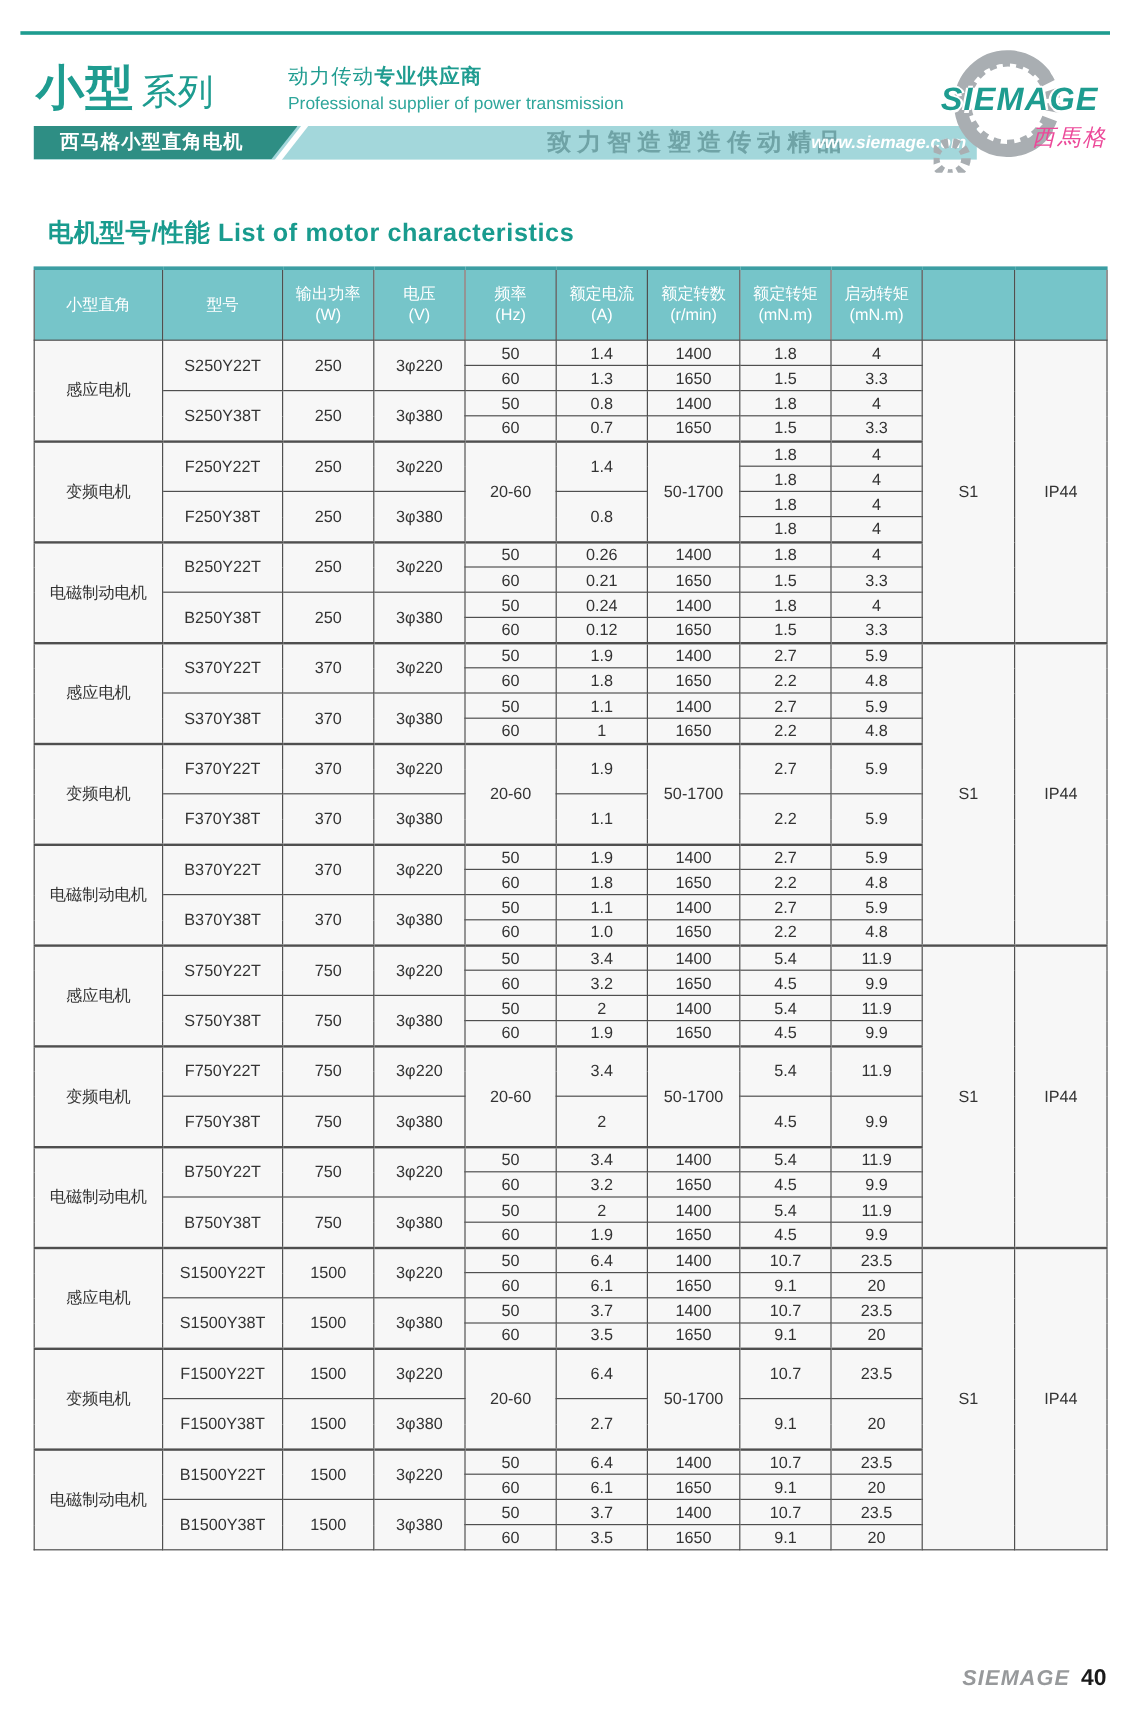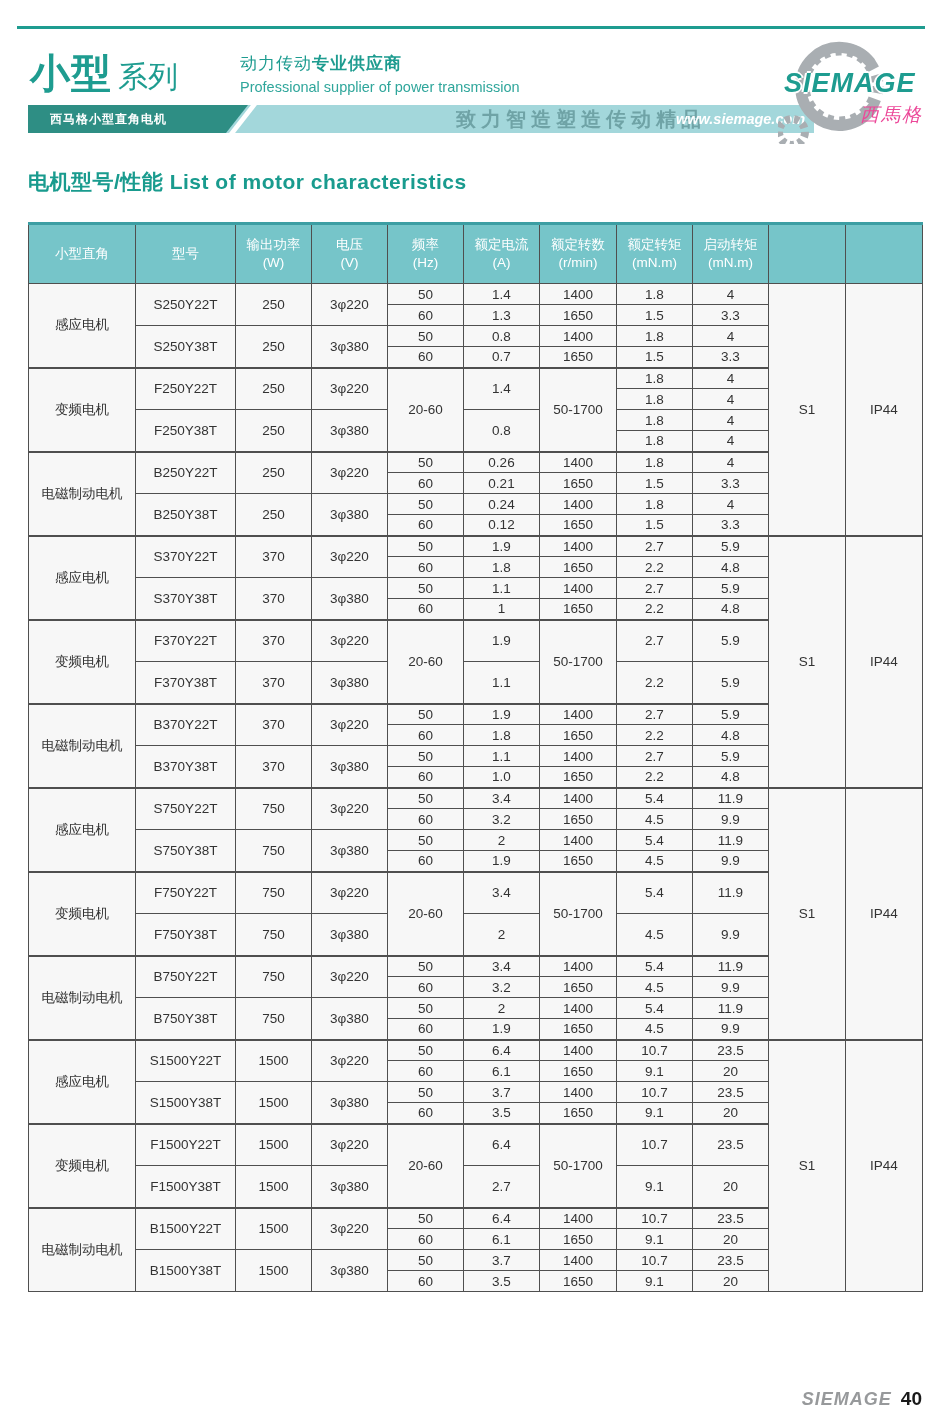--- a/index.html
+++ b/index.html
@@ -12,37 +12,37 @@
   .series-big{font-size:40px;font-weight:bold;letter-spacing:1px;}
   .series-small{font-size:30px;margin-left:6px;}
   .supplier{position:absolute;left:240px;top:52px;color:#1E9C90;}
   .supplier-cn{font-size:17px;letter-spacing:1px;}
   .supplier-cn b{font-weight:bold;}
   .supplier-en{font-size:14.5px;margin-top:4px;color:#2FA69B;}
   
   .banner{position:absolute;left:28px;top:105px;width:786px;height:28px;background:#A3D7DB;}
   .banner-dark{position:absolute;left:0;top:0;width:220px;height:28px;background:#2E8E84;
                clip-path:polygon(0 0,100% 0,calc(100% - 22px) 100%,0 100%);
-               color:#fff;font-size:12px;font-weight:bold;line-height:28px;padding-left:22px;
+               color:#fff;font-size:16px;font-weight:bold;line-height:28px;padding-left:22px;
                box-sizing:border-box;letter-spacing:1px;}
   .banner-gap{position:absolute;left:212px;top:-1px;width:6px;height:30px;background:#fff;
               transform:skewX(-38deg);}
   .banner-slogan{position:absolute;left:428px;top:0;line-height:28px;font-size:20px;font-weight:bold;
                  letter-spacing:5px;color:#6FA3A6;}
   .banner-url{position:absolute;left:648px;top:0;line-height:28px;font-size:14.5px;font-weight:bold;
               font-style:italic;color:#ffffff;}
   
   .logo{position:absolute;left:778px;top:36px;width:160px;height:108px;}
   .logo svg{position:absolute;left:0;top:0;}
   .logo-text{position:absolute;left:6px;top:32px;color:#1E9C90;font-size:27px;font-weight:900;
              font-style:italic;letter-spacing:1px;text-shadow:2px 0 0 #fff,-2px 0 0 #fff,0 2px 0 #fff,0 -2px 0 #fff;}
   .logo-cn{position:absolute;left:82px;top:66px;color:#ec4899;font-size:19px;font-style:italic;
            font-family:"Liberation Serif","DejaVu Serif",serif;letter-spacing:2px;}
   
-  .section-title{position:absolute;left:28px;top:168px;margin:0;color:#199B8E;font-size:21px;
+  .section-title{position:absolute;left:28px;top:168px;margin:12px;color:#199B8E;font-size:21px;
                  font-weight:bold;letter-spacing:0.5px;}
   
   .motor-table{position:absolute;left:28px;top:222px;width:894px;border-collapse:collapse;
                table-layout:fixed;}
   .motor-table th,.motor-table td{border:1px solid #4f4f4f;text-align:center;vertical-align:middle;
                padding:0;overflow:hidden;}
   .motor-table thead th{background:#76C5C9;color:#ffffff;font-weight:normal;font-size:13.5px;
                height:58px;line-height:1.35;border-top:3px solid #3C9EA3;}
   .motor-table tbody td{background:#F7F7F7;font-size:13.5px;color:#333;}
   .motor-table tbody tr{height:21px;}

